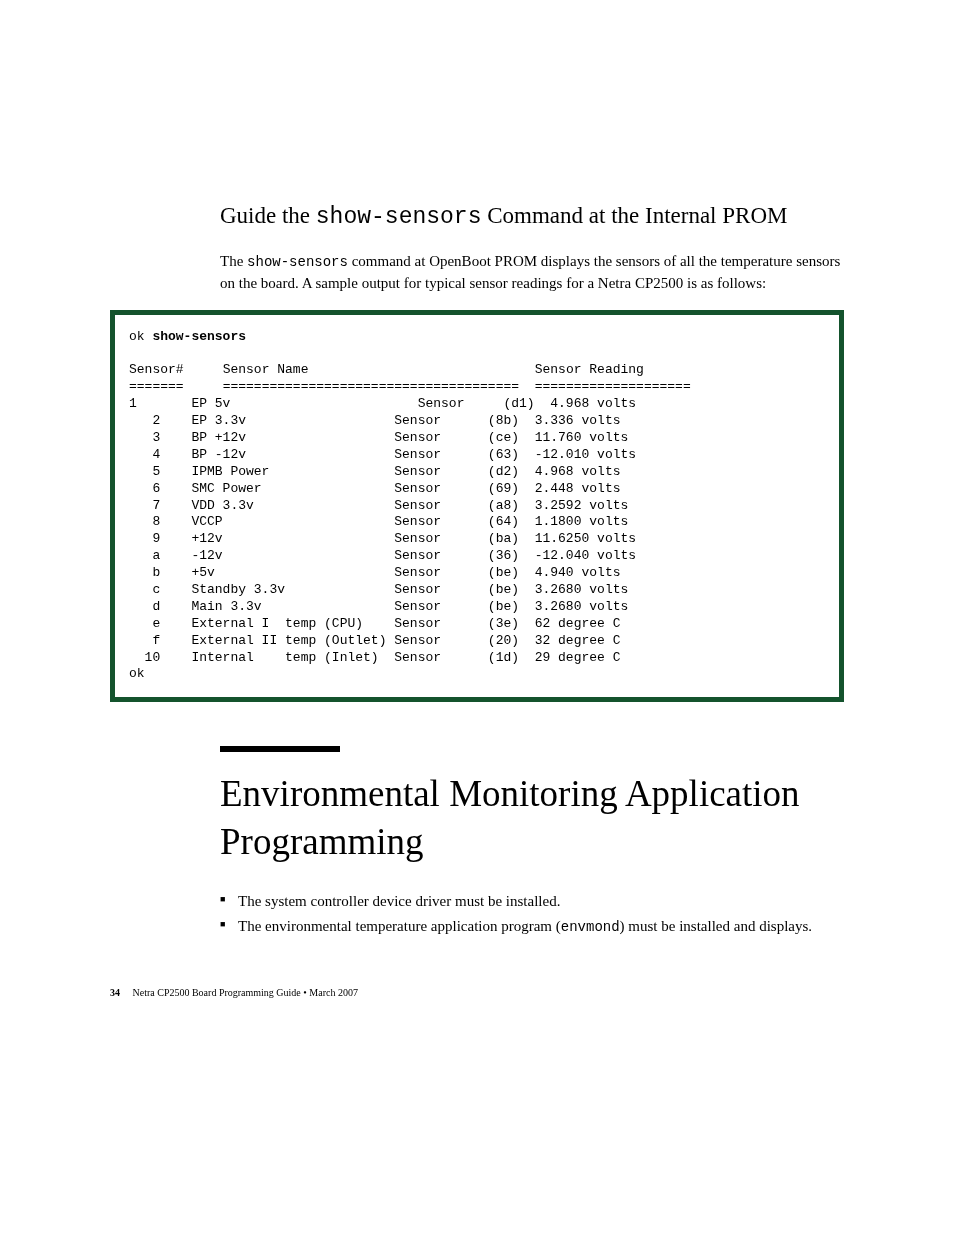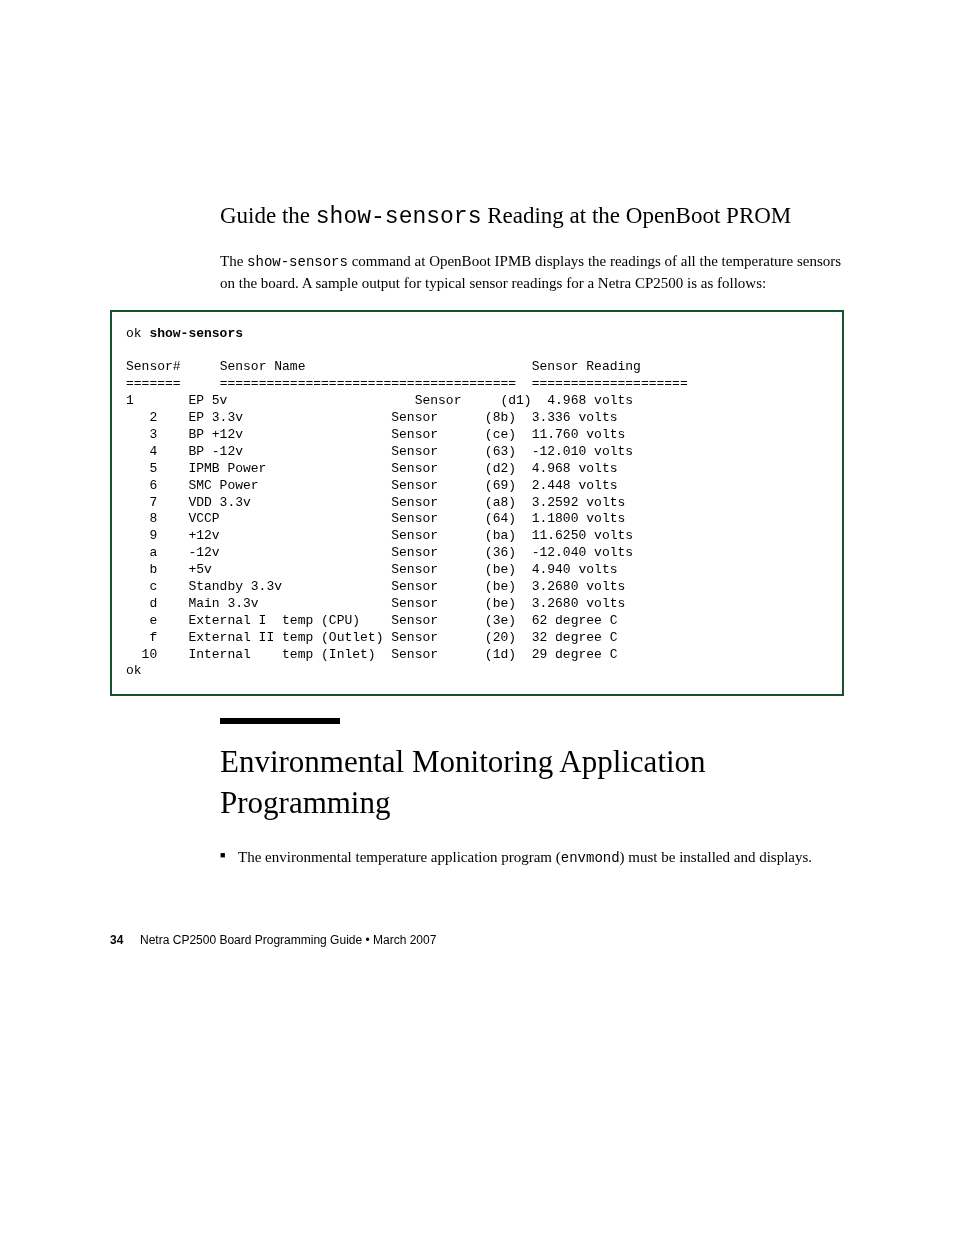--- a/index.html
+++ b/index.html
@@ -30,39 +30,39 @@
     p.body-text {
       font-size: 15px;
       line-height: 1.4;
       margin: 0 0 16px 0;
     }
     p.body-text .mono {
       font-family: 'Courier New', Courier, monospace;
       font-size: 14px;
     }
     .code-box {
-      border: 2px solid #14532d;
-      margin: 12px 0 22px 0;
+      border: 5px solid #14532d;
+      margin: 12px 0 44px 0;
       padding: 14px 14px;
       font-family: 'Courier New', Courier, monospace;
       font-size: 13px;
       line-height: 1.3;
       white-space: pre;
     }
     .code-box .bold {
       font-weight: bold;
     }
     .rule-bar {
       height: 6px;
       width: 120px;
       background: #000;
       margin: 0 0 18px 0;
     }
     h1.major-heading {
-      font-size: 31px;
+      font-size: 37px;
       font-weight: normal;
       margin: 0 0 24px 0;
       line-height: 1.3;
     }
     ul.square-list {
       list-style: none;
       padding: 0;
       margin: 0 0 16px 0;
     }
     ul.square-list li {
@@ -77,39 +77,39 @@
       position: absolute;
       left: 0;
       top: 2px;
       font-size: 9px;
     }
     ul.square-list li .mono {
       font-family: 'Courier New', Courier, monospace;
       font-size: 14px;
     }
     .footer {
-      margin-top: 64px;
-      font-size: 12px;
-      font-family: Liberation Sans, sans-serif;
+      margin-top: 50px;
+      font-size: 10px;
+      font-family: Liberation Serif, serif;
     }
     .footer .page-num {
       font-weight: bold;
     }
   </style>
 </head>
 <body>
 
 <div class="page">
 
   <div class="content-indent">
     <h2 class="section-heading">
-      <span>Guide the </span><span class="mono">show-sensors</span><span> Reading at the OpenBoot PROM</span>
+      <span>Guide the </span><span class="mono">show-sensors</span><span> Command at the Internal PROM</span>
     </h2>
     <p class="body-text">
-      <span>The </span><span class="mono">show-sensors</span><span> command at OpenBoot IPMB displays the readings of all the temperature sensors on the board. A sample output for typical sensor readings for a Netra CP2500 is as follows:</span>
+      <span>The </span><span class="mono">show-sensors</span><span> command at OpenBoot PROM displays the sensors of all the temperature sensors on the board. A sample output for typical sensor readings for a Netra CP2500 is as follows:</span>
     </p>
   </div>
 
   <div class="code-box"><span>ok </span><span class="bold">show-sensors</span>
 
 <span>Sensor#</span>     <span>Sensor Name</span>                             <span>Sensor Reading</span>
 <span>=======</span>     <span>======================================</span>  <span>====================</span>
 <span id="code-rows">1       EP 5v                        Sensor     (d1)  4.968 volts
    2    EP 3.3v                   Sensor      (8b)  3.336 volts
    3    BP +12v                   Sensor      (ce)  11.760 volts
@@ -126,20 +126,21 @@
    e    External I  temp (CPU)    Sensor      (3e)  62 degree C
    f    External II temp (Outlet) Sensor      (20)  32 degree C
   10    Internal    temp (Inlet)  Sensor      (1d)  29 degree C</span>
 <span>ok</span>
 </div>
 
   <div class="content-indent">
     <div class="rule-bar"></div>
     <h1 class="major-heading">Environmental Monitoring Application Programming</h1>
     <ul class="square-list">
+      <li><span>The system controller device driver must be installed.</span></li>
       <li><span>The environmental temperature application program (</span><span class="mono">envmond</span><span>) must be installed and displays.</span></li>
     </ul>
   </div>
 
   <div class="footer">
     <span class="page-num">34</span>
     &nbsp;&nbsp;&nbsp;
     <span>Netra CP2500 Board Programming Guide  •  March 2007</span>
   </div>
 

